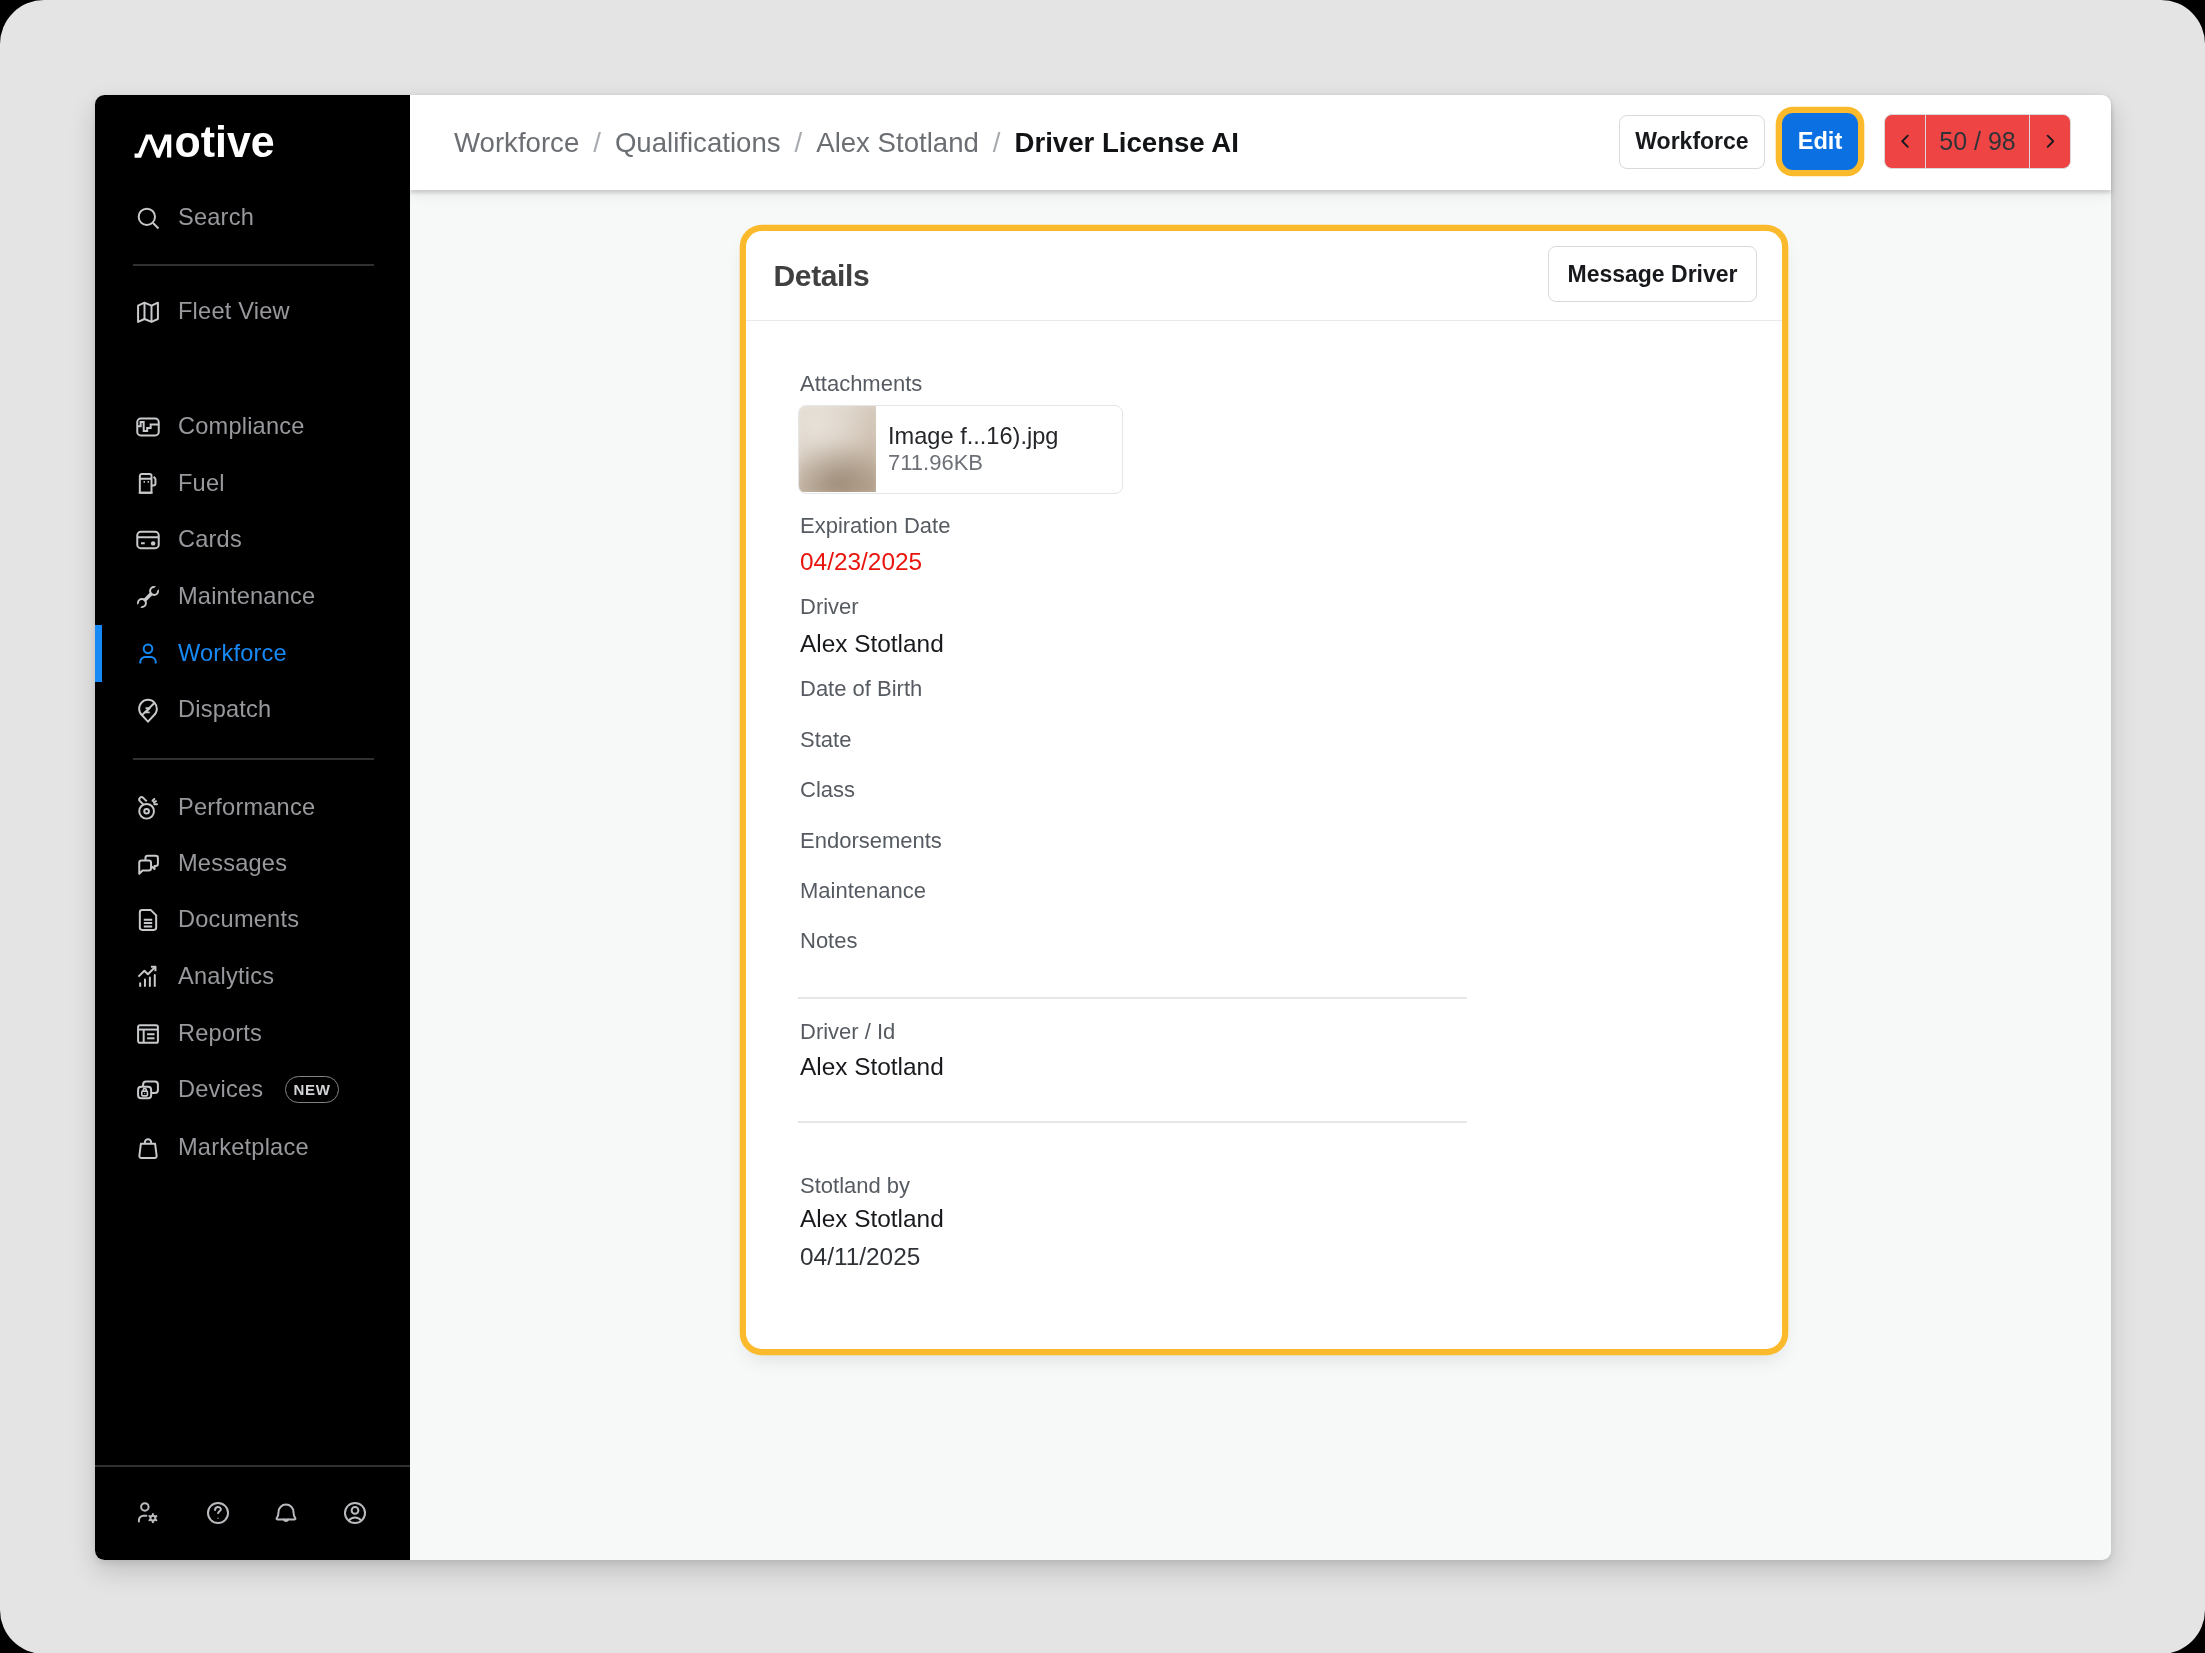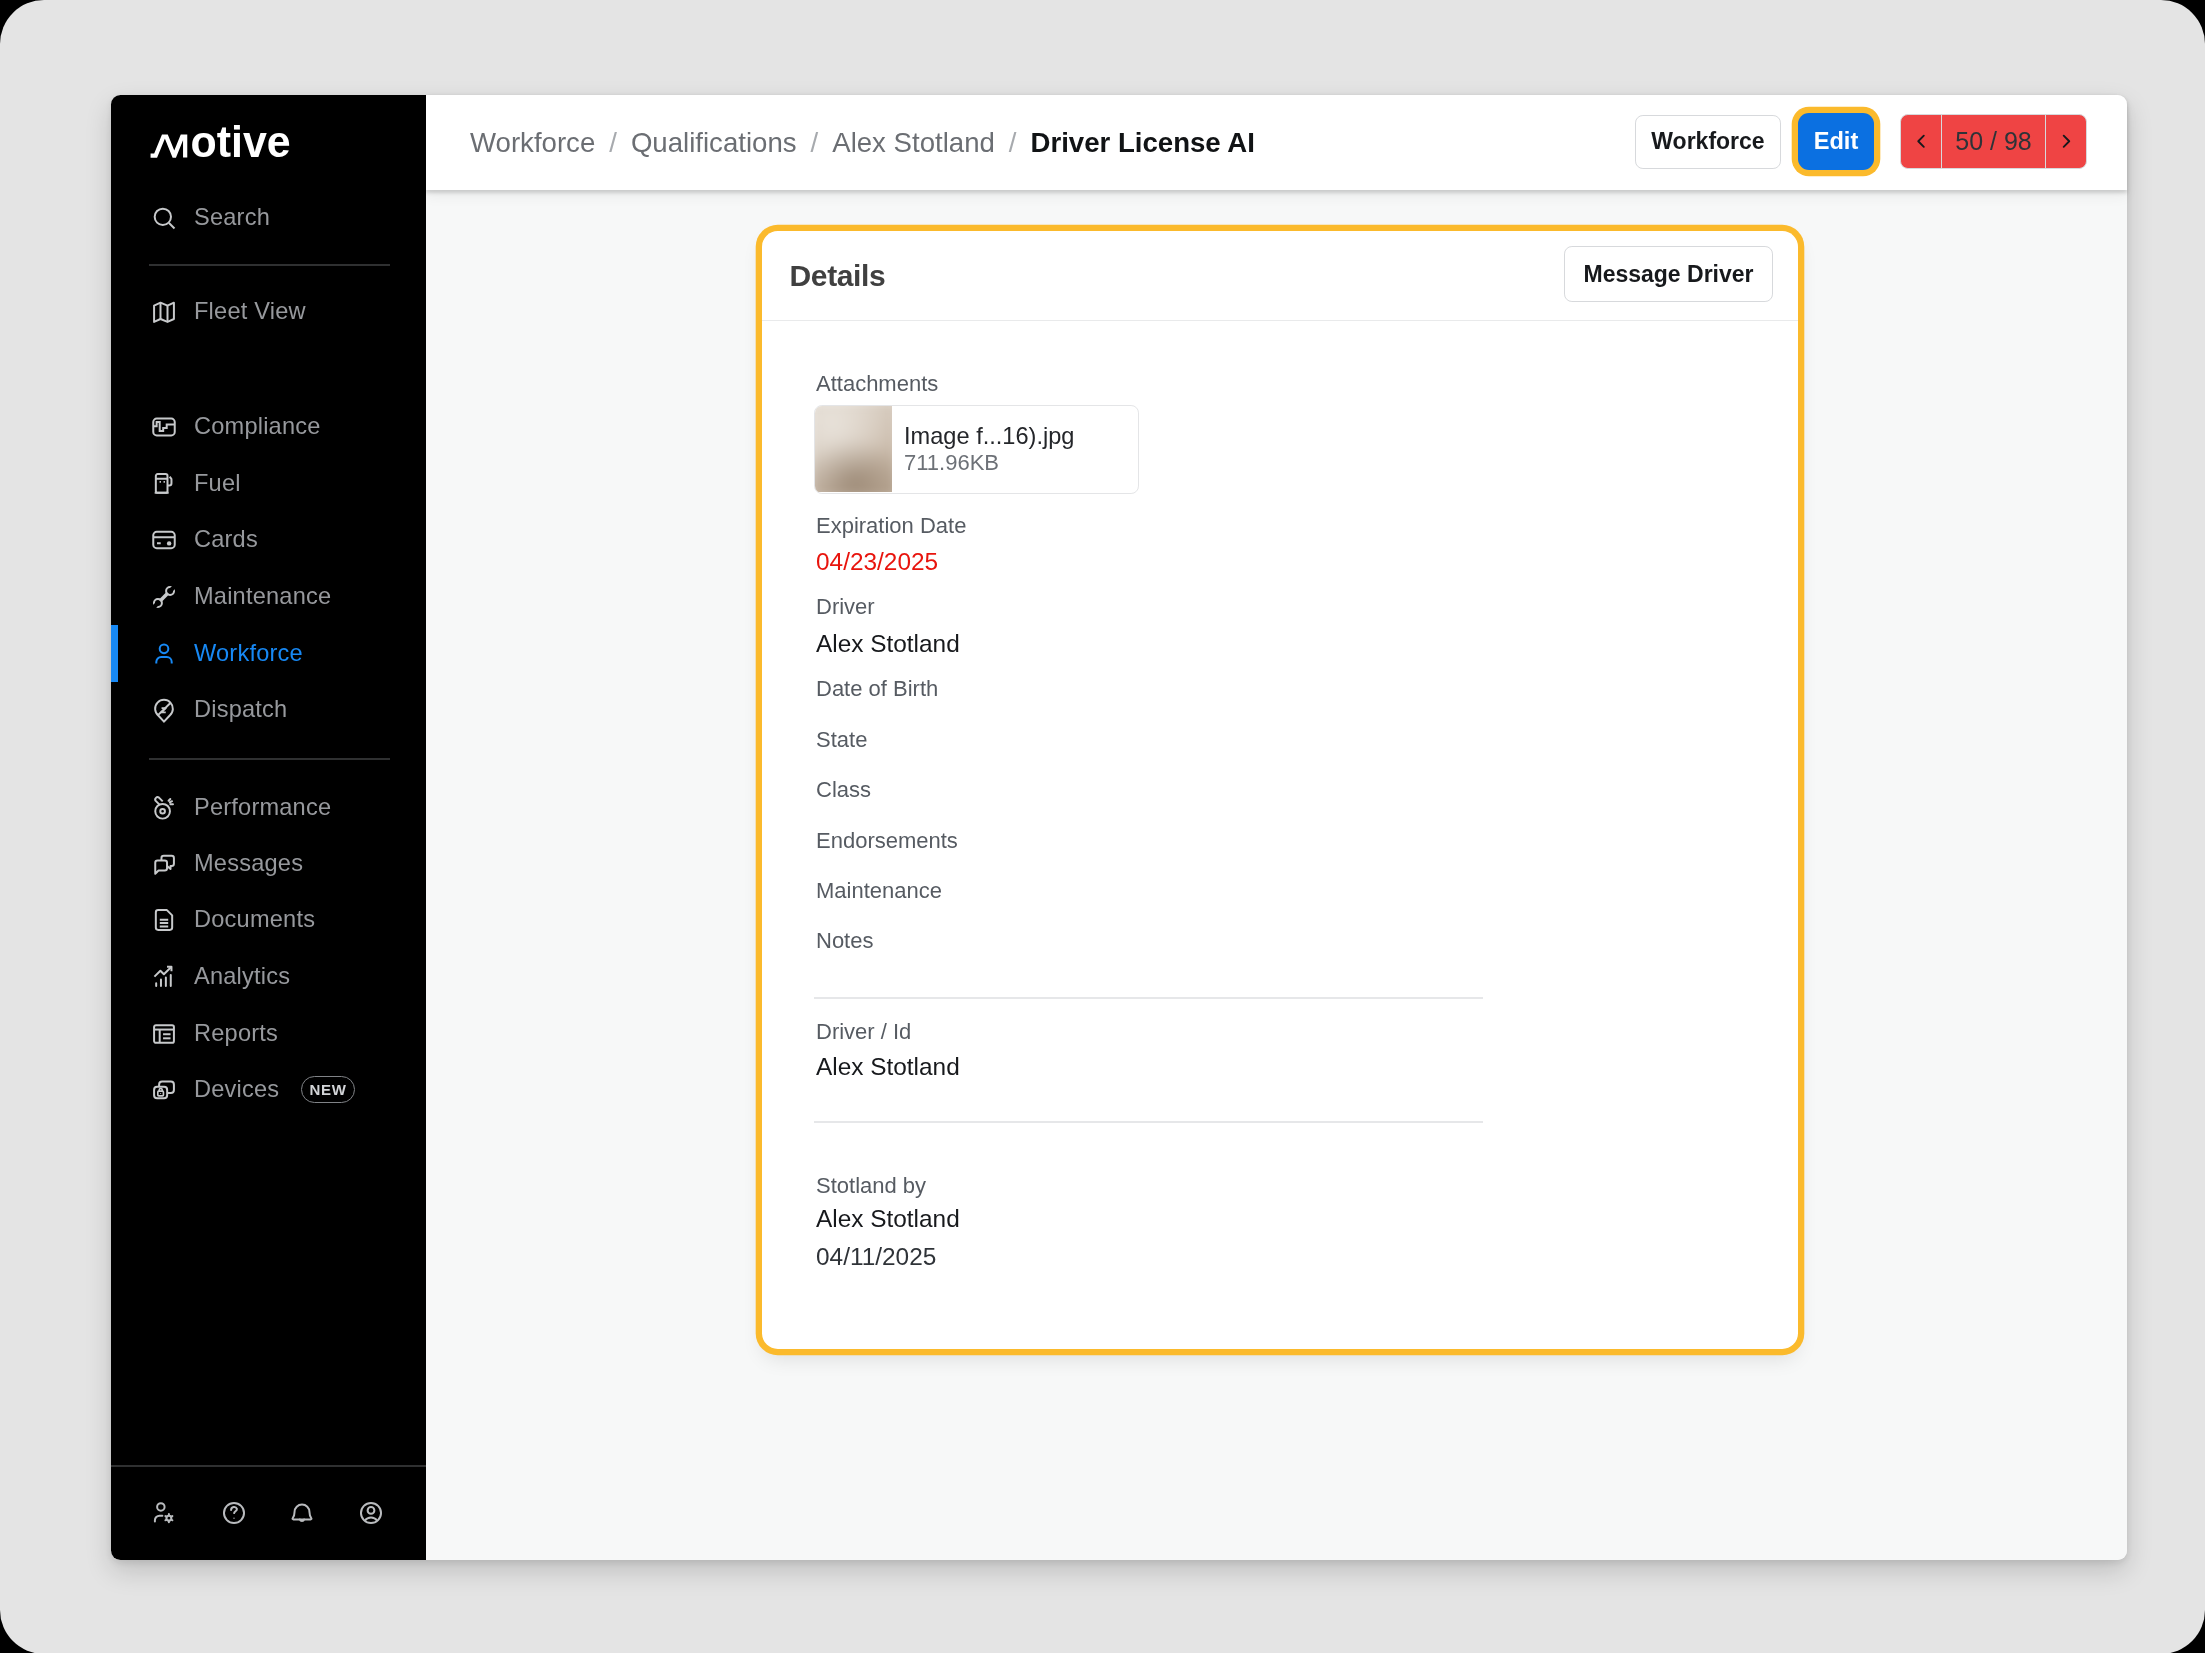--- a/index.html
+++ b/index.html
@@ -1,18 +1,18 @@
 <!DOCTYPE html>
 <html style="font-size:12.6px"><head>
 <meta charset="utf-8">
 <style>
   * { margin:0; padding:0; box-sizing:border-box; }
   html,body { width:2205px; height:1654px; background:#000; font-family:"Liberation Sans", sans-serif; }
   .screen { position:absolute; left:0; top:0; width:2205px; height:1654px; background:#e4e4e4; border-radius:44px; }
-  .window { position:absolute; left:95px; top:95px; width:2016px; height:1465px; background:#f7f8f8; border-radius:9.5px; box-shadow:0 11px 27px rgba(0,0,0,.16), 0 2.4px 6.3px rgba(0,0,0,.08);margin-left:16px; }
+  .window { position:absolute; left:95px; top:95px; width:2016px; height:1465px; background:#f7f8f8; border-radius:9.5px; box-shadow:0 11px 27px rgba(0,0,0,.16), 0 2.4px 6.3px rgba(0,0,0,.08); }
   
   .sb { position:absolute; left:0; top:0; width:315px; height:1465px; background:#000; border-radius:9.5px 0 0 9.5px; }
   .sb .logo { position:absolute; left:39px; top:28px; }
   .row { position:absolute; left:0; width:315px; height:57px; display:flex; align-items:center; }
   .row svg { position:absolute; left:39px; width:28px; height:28px; }
   .row .t { position:absolute; left:83px; font-size:23.6px; color:#97999d; letter-spacing:0.2px; }
   .hr { position:absolute; left:38px; width:241px; height:1.6px; background:#2f3031; }
   .active .t { color:#1789f5; }
   .accent { position:absolute; left:0; width:7px; height:57px; background:#1789f5; }
   .pill { position:absolute; left:190px; width:54px; height:27px; border:1.6px solid #808387; border-radius:13.4px; color:#d2d4d7; font-size:15px; font-weight:bold; letter-spacing:0.6px; display:flex; align-items:center; justify-content:center; }
@@ -171,20 +171,27 @@
         <svg viewBox="0 0 24 24" fill="none" stroke="#c7c9cb" stroke-width="1.7" stroke-linejoin="round">
             <rect x="7.8" y="4.8" width="12.7" height="9.8" rx="2.6"></rect>
             <rect x="3.5" y="9.3" width="11.2" height="9.8" rx="2.6" fill="#000"></rect>
             <rect x="6.7" y="13" width="4.8" height="4" rx="0.8" stroke-width="1.4"></rect>
             <path d="M7.9 13v-1a1.3 1.3 0 0 1 2.6 0v1" stroke-width="1.4"></path>
             <circle cx="9.1" cy="15" r="0.5" fill="#c7c9cb" stroke="none"></circle>
           </svg>
         <span class="t">Devices</span>
         <div class="pill">NEW</div>
       </div>
+      <div class="row" style="top:1024px">
+        <svg viewBox="0 0 24 24" fill="none" stroke="#c7c9cb" stroke-width="1.7" stroke-linejoin="round">
+            <path d="M5.9 8.4h12.2l1.3 10.3a1.7 1.7 0 0 1-1.7 1.9H6.3a1.7 1.7 0 0 1-1.7-1.9L5.9 8.4Z"></path>
+            <path d="M9.3 8.4V7.2a2.7 2.7 0 0 1 5.4 0v1.2"></path>
+          </svg>
+        <span class="t">Marketplace</span>
+      </div>
       <div class="hr" style="top:1370px;left:0;width:315px"></div>
       <div class="bicons">
         <svg style="left:39px" viewBox="0 0 24 24" fill="none" stroke="#b9bbbe" stroke-width="1.7" stroke-linecap="round" stroke-linejoin="round">
             <circle cx="9.3" cy="6.8" r="3.2"></circle>
             <path d="M4.2 19.3v-1a4 4 0 0 1 4-4h2.4"></path>
             <circle cx="16.2" cy="16.4" r="2.1"></circle>
             <path d="M16.2 12.9v1.2M16.2 18.7v1.2M19.2 14.6l-1 .6M14.2 17.6l-1 .6M13.2 14.6l1 .6M18.2 17.6l1 .6"></path>
           </svg>
         <svg style="left:109px" viewBox="0 0 24 24" fill="none" stroke="#b9bbbe" stroke-width="1.7" stroke-linecap="round">
             <circle cx="12" cy="12" r="8.6"></circle>

